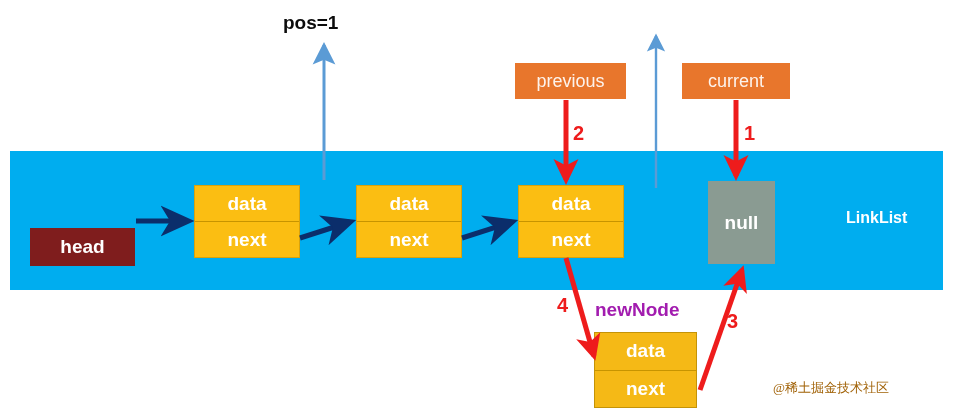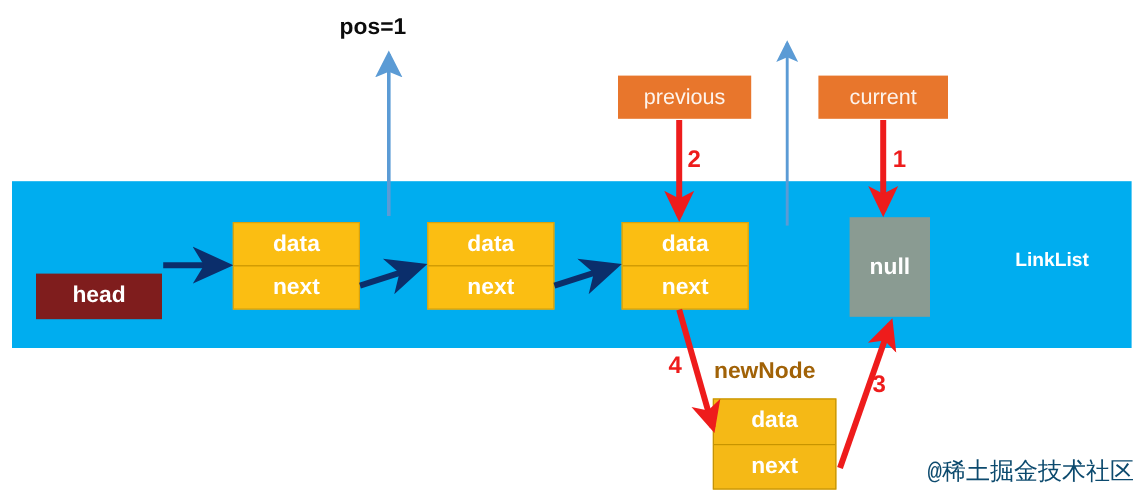--- a/index.html
+++ b/index.html
@@ -122,21 +122,21 @@
     justify-content: center;
   }
 
   
   .newnode-label {
     position: absolute;
     left: 595px;
     top: 299px;
     font-size: 19px;
     font-weight: bold;
-    color: #a16207;
+    color: #a21caf;
     white-space: nowrap;
   }
   #new-node {
     left: 594px;
     top: 332px;
     width: 103px;
     height: 76px;
     background: #F5B916;
     border: 1px solid #c49307;
   }
@@ -152,24 +152,24 @@
   #step-1 { left: 744px; top: 122px; }
   #step-2 { left: 573px; top: 122px; }
   #step-3 { left: 727px; top: 310px; }
   #step-4 { left: 557px; top: 294px; }
 
   
   .watermark {
     position: absolute;
     left: 773px;
     top: 379px;
-    font-size: 20px;
-    color: #0c4a6e;
-    white-space: nowrap;
-    font-family: Liberation Mono, monospace;
+    font-size: 13px;
+    color: #a16207;
+    white-space: nowrap;
+    font-family: Liberation Serif, serif;
   }
 
   
   #overlay {
     position: absolute;
     left: 0; top: 0;
     width: 953px;
     height: 410px;
     pointer-events: none;
   }

